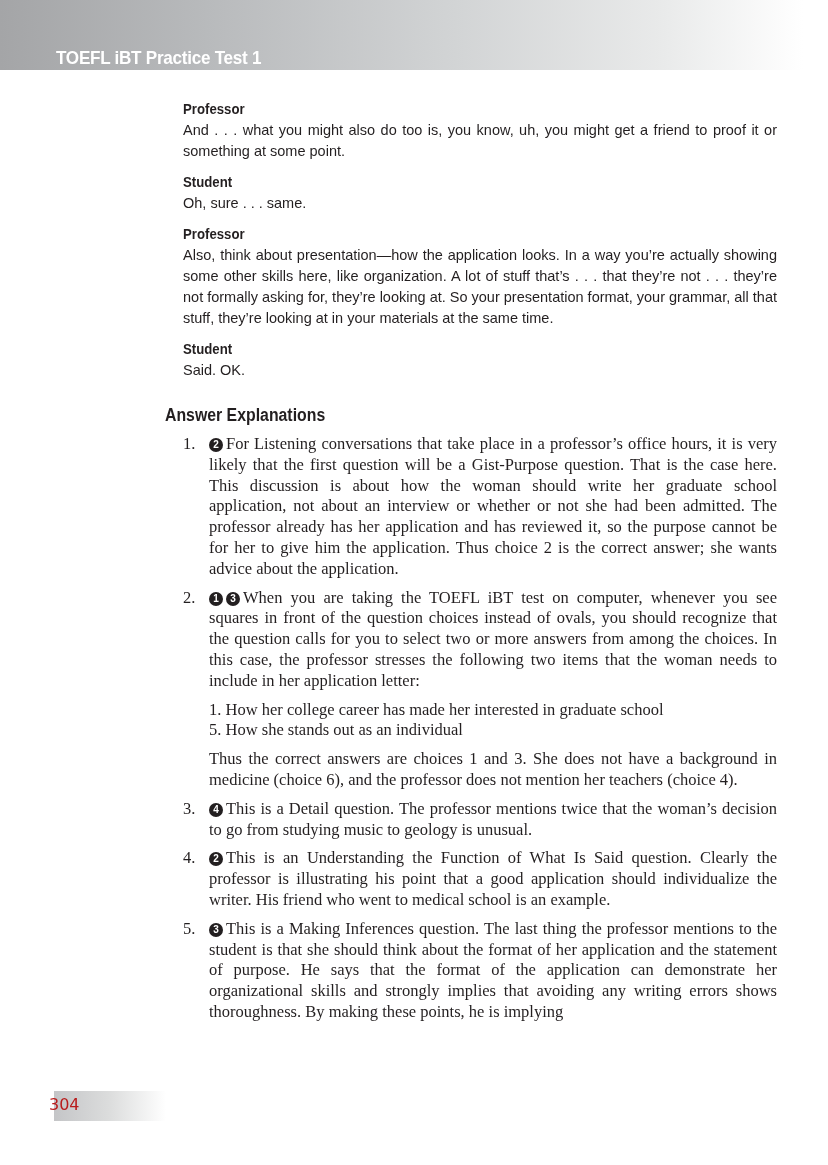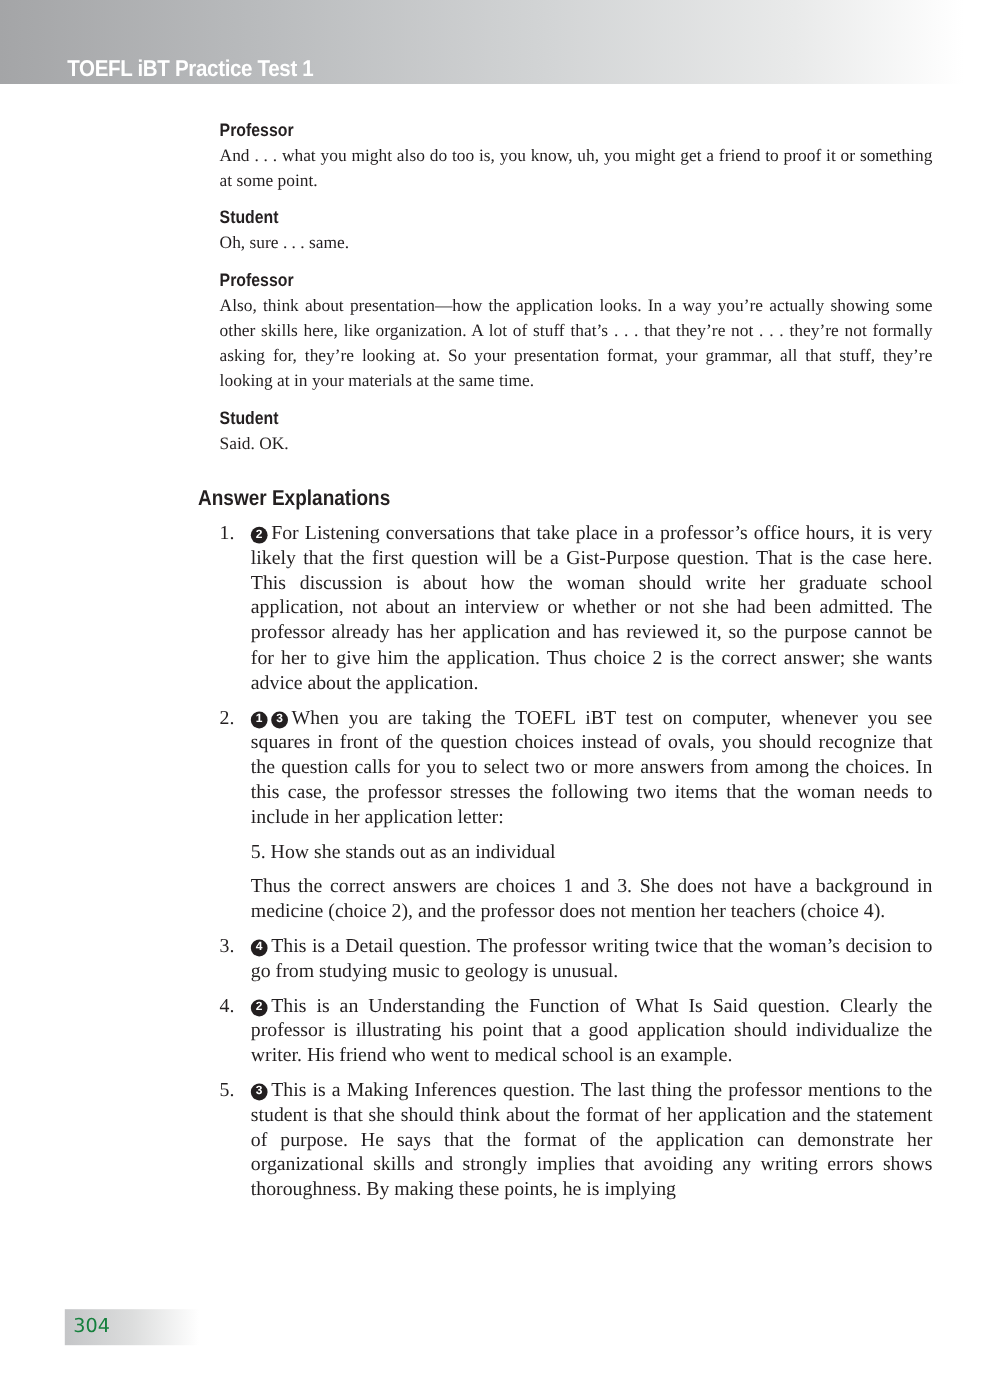--- a/index.html
+++ b/index.html
@@ -17,21 +17,21 @@
     color: #ffffff; letter-spacing: -0.3px; transform: scaleX(0.9); transform-origin: left;
   }
   .dialogue {
     position: absolute; left: 183px; top: 98px; width: 594px;
     font-family: "Liberation Sans", sans-serif; font-size: 14.5px; line-height: 21px;
   }
   .speaker {
     font-weight: bold; font-size: 15px; margin: 0; transform: scaleX(0.88); transform-origin: left; display: inline-block;
   }
   .turn { margin-bottom: 9px; }
-  .turn p { margin: 0; text-align: justify; font-family: Liberation Serif, serif; }
+  .turn p { margin: 0; text-align: justify; }
   .section-title {
     position: absolute; left: 165px; top: 405px;
     font-family: "Liberation Sans", sans-serif; font-weight: bold; font-size: 18px;
     transform: scaleX(0.88); transform-origin: left;
   }
   .answers {
     position: absolute; left: 183px; top: 434px; width: 594px;
     font-family: "Liberation Serif", serif; font-size: 16.5px; line-height: 20.8px;
   }
   .answer { position: relative; padding-left: 26px; margin-bottom: 8px; }
@@ -43,22 +43,22 @@
     font-weight: bold; font-size: 10px; line-height: 14px; text-align: center;
     vertical-align: 1px; margin-right: 3px;
   }
   .sublist { margin: 8px 0 8px 0; }
   .sublist div { margin: 0; }
   .footer-band {
     position: absolute; left: 54px; top: 1091px; width: 112px; height: 30px;
     background: linear-gradient(to right, #c4c5c7 0%, #dcdddd 50%, #ffffff 100%);
   }
   .page-number {
-    position: absolute; left: 61px; top: 1095px;
-    font-family: "DejaVu Sans", sans-serif; font-size: 16px; color: #15803d;
+    position: absolute; left: 49px; top: 1095px;
+    font-family: "DejaVu Sans", sans-serif; font-size: 16px; color: #b91c1c;
   }
 </style>
 </head>
 <body>
 
 <div class="header-band"></div>
 <div class="header-title">TOEFL iBT Practice Test 1</div>
 
 <div class="dialogue">
   <div class="turn">
@@ -88,29 +88,30 @@
       <span class="badge">2</span><span>For Listening conversations that take place in a professor’s office hours, it is very likely that the first question will be a Gist-Purpose question. That is the case here. This discussion is about how the woman should write her graduate school application, not about an interview or whether or not she had been admitted. The professor already has her application and has reviewed it, so the purpose cannot be for her to give him the application. Thus choice 2 is the correct answer; she wants advice about the application.</span>
     </p>
   </div>
 
   <div class="answer">
     <span class="num">2.</span>
     <p>
       <span class="badge">1</span><span class="badge">3</span><span>When you are taking the TOEFL iBT test on computer, whenever you see squares in front of the question choices instead of ovals, you should recognize that the question calls for you to select two or more answers from among the choices. In this case, the professor stresses the following two items that the woman needs to include in her application letter:</span>
     </p>
     <div class="sublist">
+      <div>1. How her college career has made her interested in graduate school</div>
       <div>5. How she stands out as an individual</div>
     </div>
-    <p>Thus the correct answers are choices 1 and 3. She does not have a background in medicine (choice 2), and the professor does not mention her teachers (choice 4).</p>
+    <p>Thus the correct answers are choices 1 and 3. She does not have a background in medicine (choice 6), and the professor does not mention her teachers (choice 4).</p>
   </div>
 
   <div class="answer">
     <span class="num">3.</span>
     <p>
-      <span class="badge">4</span><span>This is a Detail question. The professor writing twice that the woman’s decision to go from studying music to geology is unusual.</span>
+      <span class="badge">4</span><span>This is a Detail question. The professor mentions twice that the woman’s decision to go from studying music to geology is unusual.</span>
     </p>
   </div>
 
   <div class="answer">
     <span class="num">4.</span>
     <p>
       <span class="badge">2</span><span>This is an Understanding the Function of What Is Said question. Clearly the professor is illustrating his point that a good application should individualize the writer. His friend who went to medical school is an example.</span>
     </p>
   </div>
 

